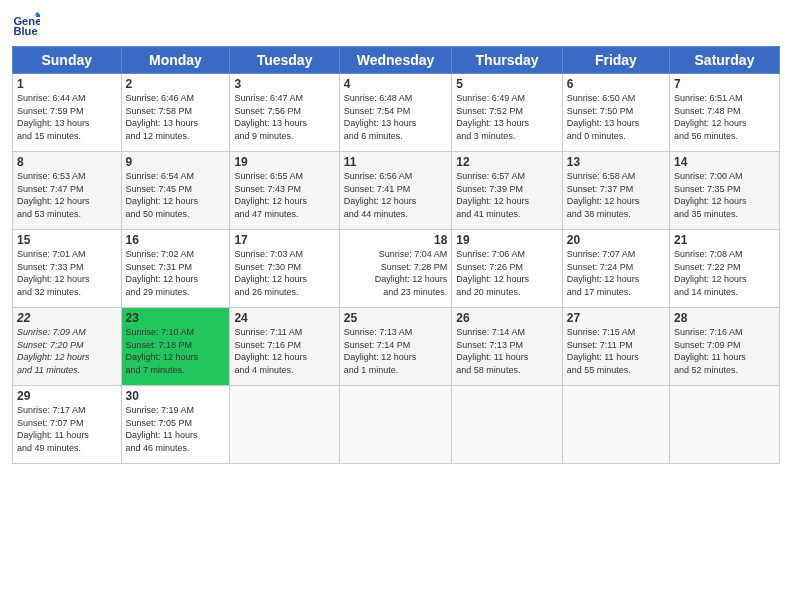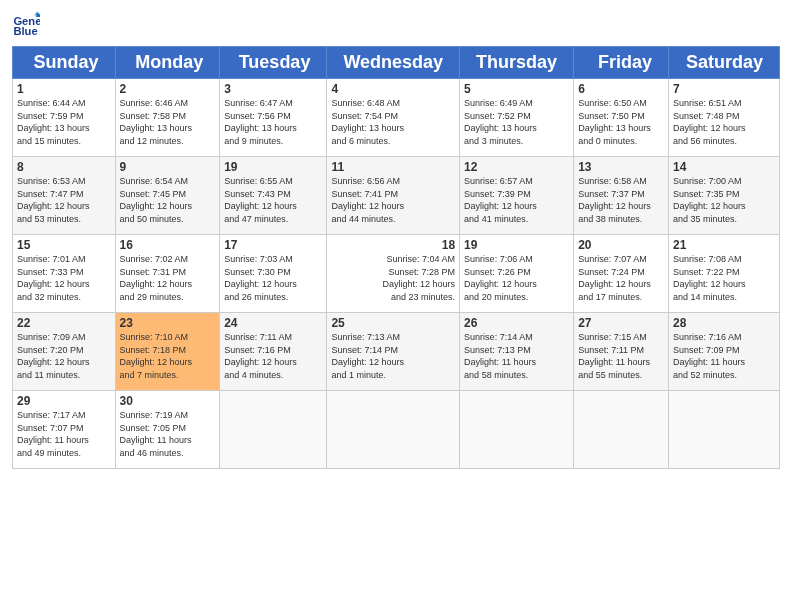--- a/index.html
+++ b/index.html
@@ -44,24 +44,24 @@
       font-size: 16px;
       color: #555;
     }
     .calendar {
       width: 100%;
       border-collapse: collapse;
     }
     .calendar th {
       background: #3a6bc4;
       color: #fff;
-      font-size: 18px;
+      font-size: 14px;
       font-weight: bold;
       padding: 5px 16px;
-      text-align: right;
+      text-align: center;
       border: 1px solid #5a8ad4;
     }
     .calendar td {
       vertical-align: top;
       border: 1px solid #ccc;
       padding: 3px 4px;
       width: 113px;
       height: 78px;
       background: #fff;
       font-size: 9.5px;
@@ -271,28 +271,28 @@
           </td>
           <td style="background: rgb(255, 255, 255);">
             <span class="day-num">21</span>
             <div class="day-info" style="white-space: pre-line;">Sunrise: 7:08 AM
 Sunset: 7:22 PM
 Daylight: 12 hours
 and 14 minutes.</div>
           </td>
         </tr>
         <tr>
-          <td style="background: rgb(245, 245, 245);">
+          <td style="background: rgb(245, 245, 245); font-style: italic;">
             <span class="day-num">22</span>
             <div class="day-info" style="white-space: pre-line;">Sunrise: 7:09 AM
 Sunset: 7:20 PM
 Daylight: 12 hours
 and 11 minutes.</div>
           </td>
-          <td style="background: #fdba74; margin-left: 16px;">
+          <td style="background: #22c55e; margin-left: 16px;">
             <span class="day-num">23</span>
             <div class="day-info" style="white-space: pre-line;">Sunrise: 7:10 AM
 Sunset: 7:18 PM
 Daylight: 12 hours
 and 7 minutes.</div>
           </td>
           <td style="background: rgb(245, 245, 245);">
             <span class="day-num">24</span>
             <div class="day-info" style="white-space: pre-line;">Sunrise: 7:11 AM
 Sunset: 7:16 PM

